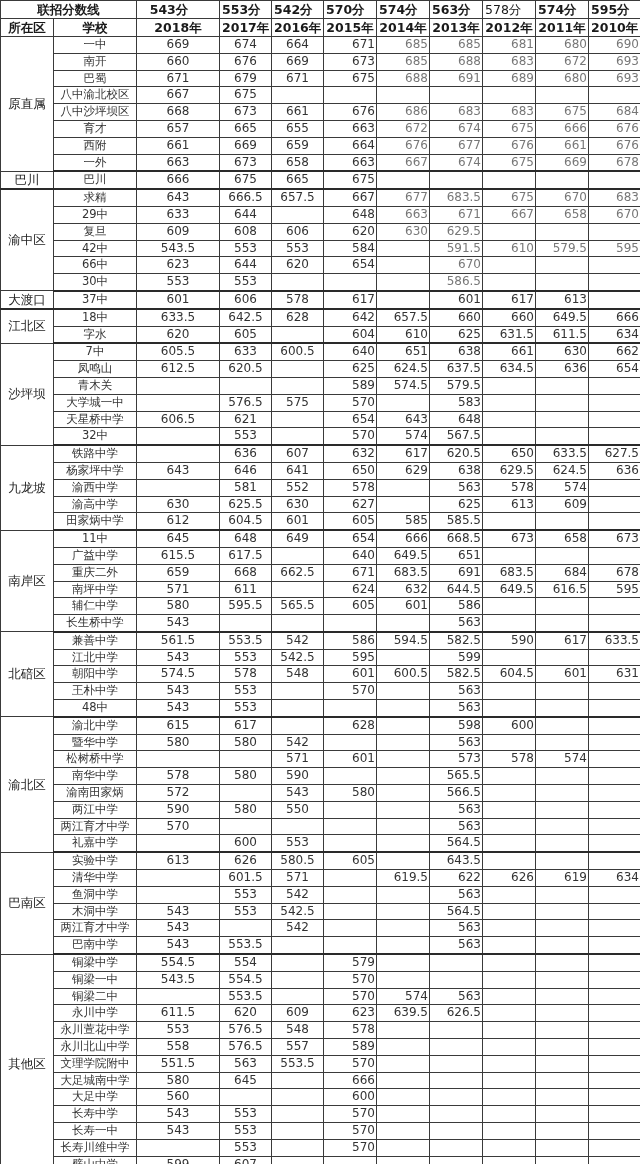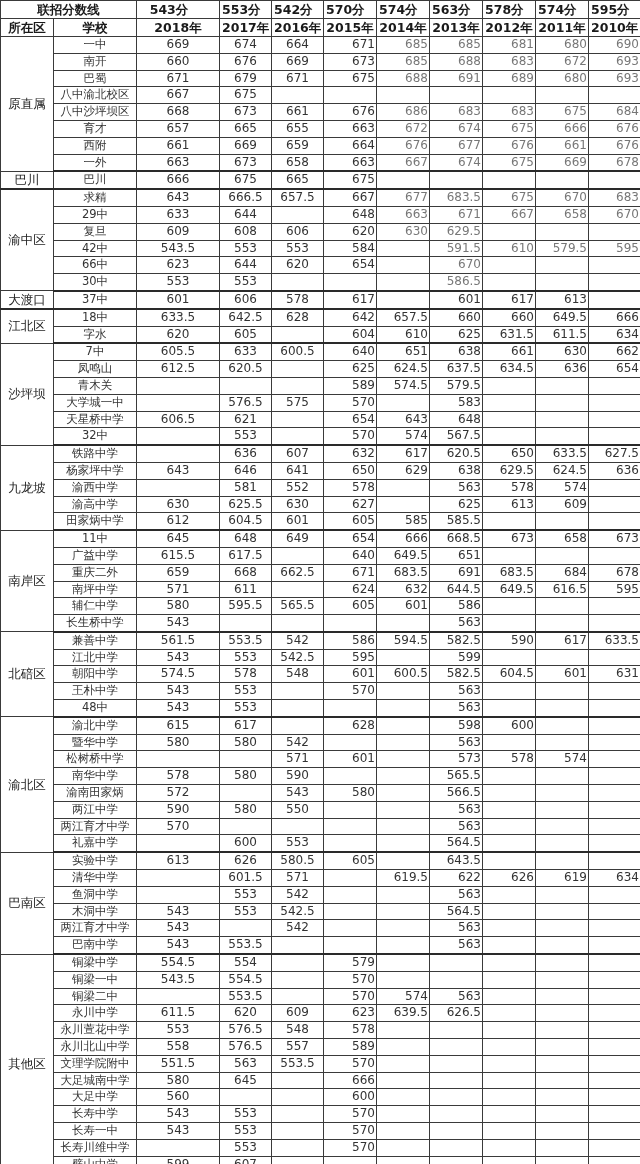--- a/index.html
+++ b/index.html
@@ -52,21 +52,21 @@
   </colgroup>
   <thead>
     <tr>
       <th class="hdr-title" colspan="2">联招分数线</th>
       <th class="score-line" style="text-align:center">543分</th>
       <th class="score-line" style="text-align:center">553分</th>
       <th class="score-line" style="text-align:center">542分</th>
       <th class="score-line">570分</th>
       <th class="score-line">574分</th>
       <th class="score-line" style="font-weight:bold">563分</th>
-      <th class="score-line" style="font-weight:bold">578分</th>
+      <th class="score-line" style="font-weight:normal">578分</th>
       <th class="score-line">574分</th>
       <th class="score-line">595分</th>
     </tr>
     <tr>
       <th class="year">所在区</th>
       <th class="year" style="font-weight:bold">学校</th>
       <th class="year">2018年</th>
       <th class="year">2017年</th>
       <th class="year">2016年</th>
       <th class="year">2015年</th>

